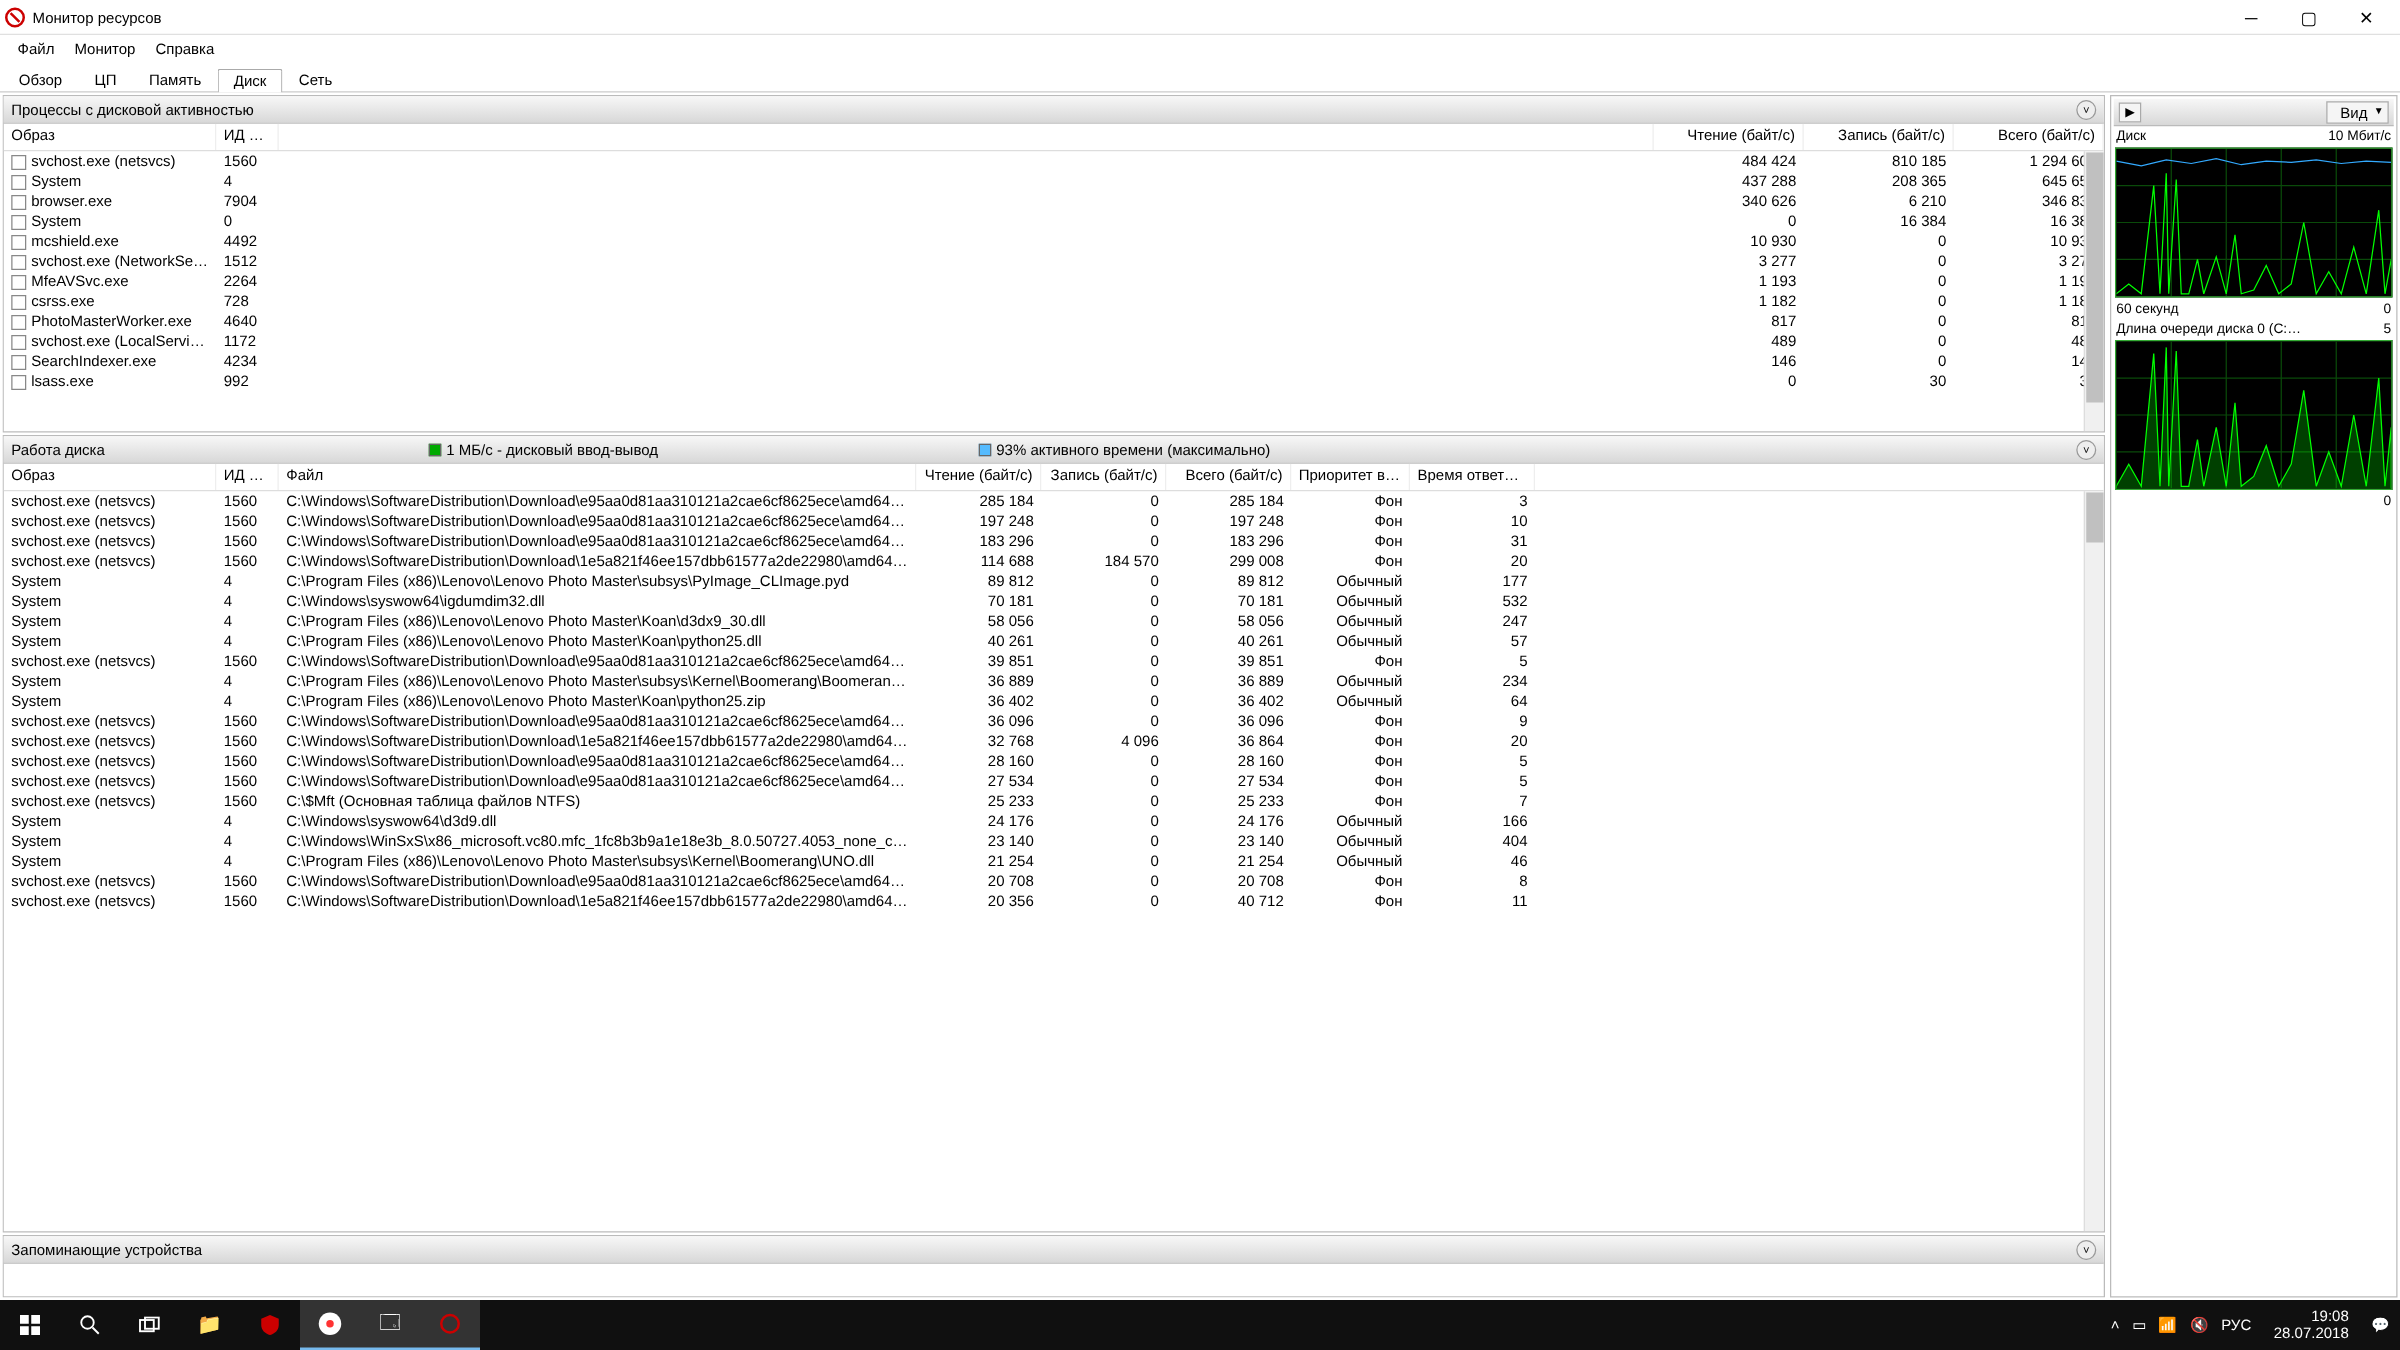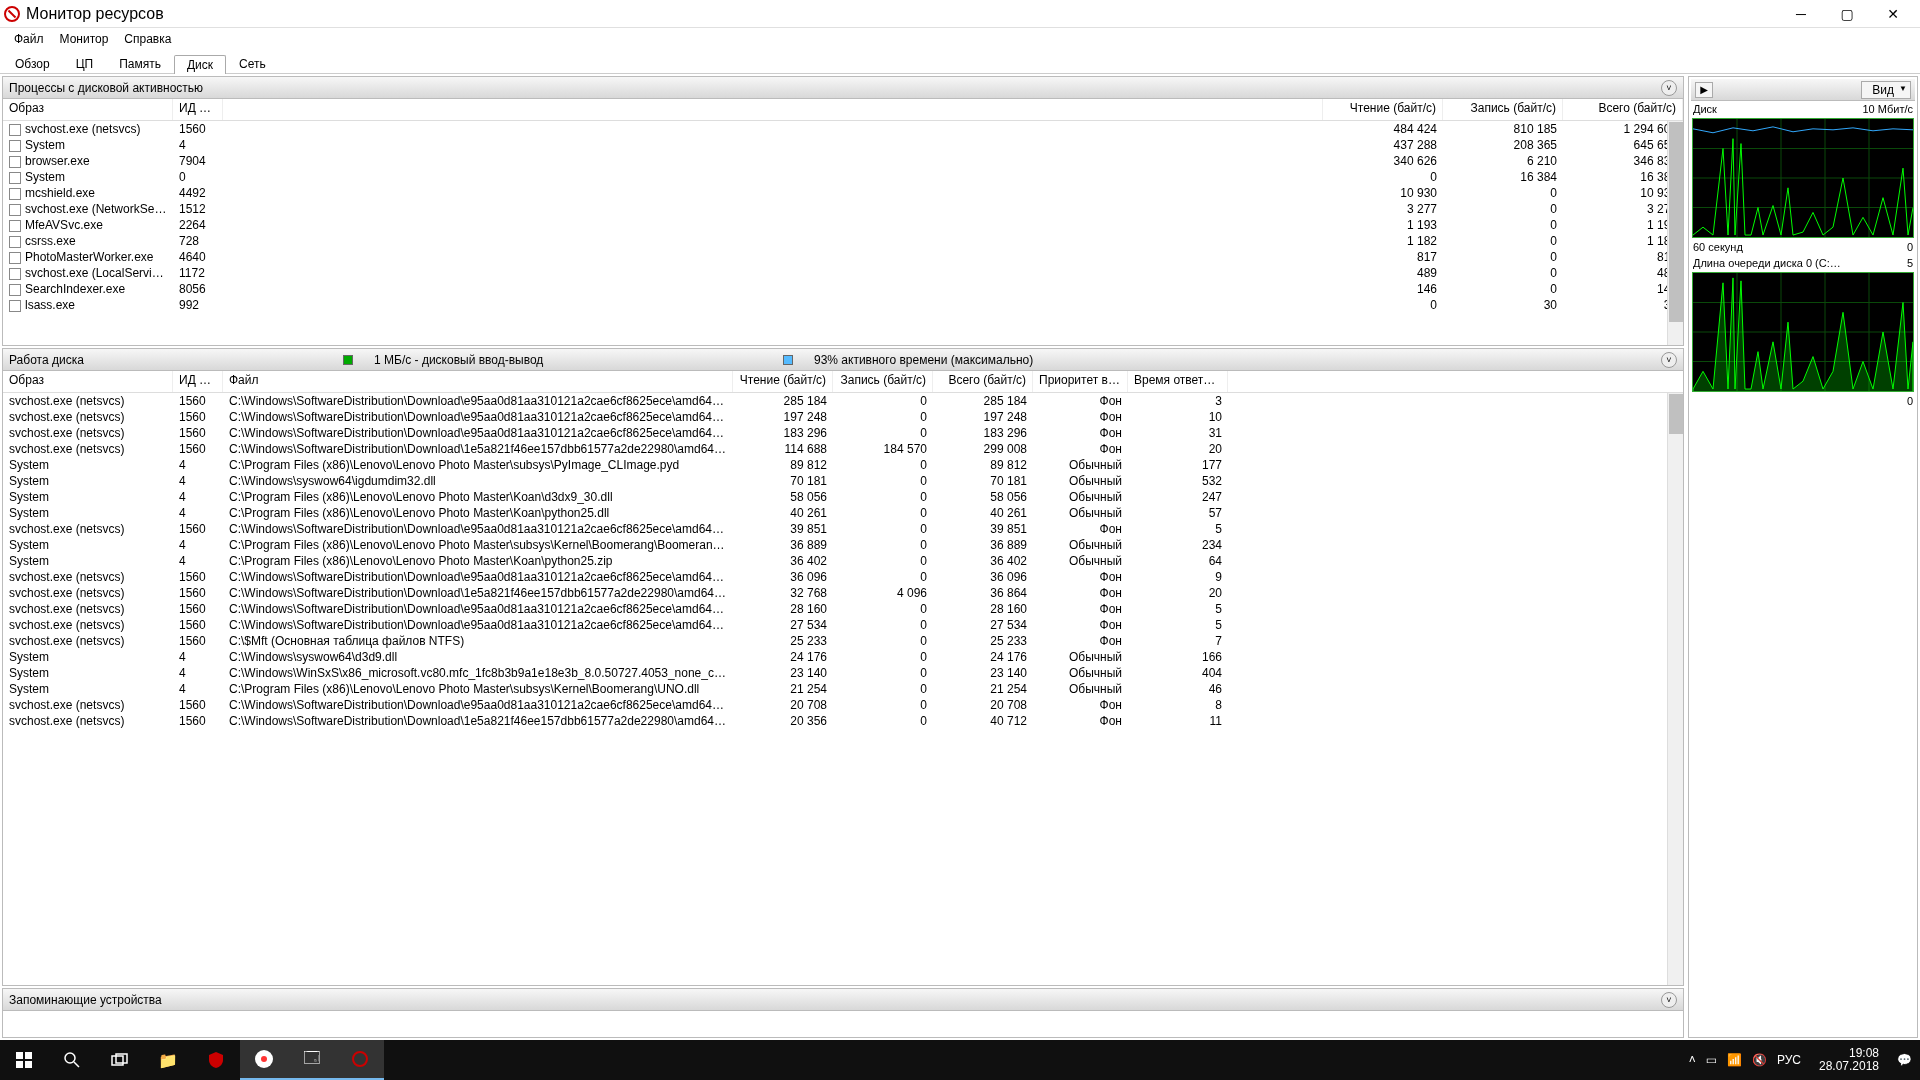--- a/index.html
+++ b/index.html
@@ -1,35 +1,35 @@
 <!DOCTYPE html>
 <html><head>
 <meta charset="utf-8">
 <style>
 * { margin:0; padding:0; box-sizing:border-box; font-family:"Segoe UI",Tahoma,Arial,sans-serif; }
 html,body { width:1920px; height:1080px; overflow:hidden; background:#fff; }
 .window { width:1920px; height:1080px; display:flex; flex-direction:column; }
 .titlebar { height:28px; background:#fff; display:flex; align-items:center; padding:0 4px; border-bottom:1px solid #e0e0e0; }
 .titlebar .icon { width:16px; height:16px; border:2px solid #c00; border-radius:50%; margin-right:6px; position:relative; }
 .titlebar .icon::after { content:""; position:absolute; width:10px; height:2px; background:#c00; top:5px; left:1px; transform:rotate(45deg); }
-.titlebar .title { font-size:16px; color:#000; flex:1; }
+.titlebar .title { font-size:12px; color:#000; flex:1; }
 .titlebar .btns { display:flex; }
 .titlebar .btn { width:46px; height:28px; display:flex; align-items:center; justify-content:center; font-size:14px; }
 .menubar { height:22px; display:flex; align-items:center; padding:0 6px; font-size:12px; background:#fff; }
 .menubar .item { padding:2px 8px; cursor:default; }
 .tabbar { height:24px; display:flex; align-items:flex-end; padding:0 2px; background:#fff; border-bottom:1px solid #ccc; }
 .tabbar .tab { padding:2px 12px; font-size:12px; border:1px solid transparent; border-bottom:none; cursor:default; }
 .tabbar .tab.active { background:#fff; border-color:#aaa; border-radius:2px 2px 0 0; position:relative; top:1px; }
 .content { flex:1; display:flex; gap:4px; padding:2px; overflow:hidden; }
 .main { flex:1; display:flex; flex-direction:column; gap:2px; overflow:hidden; }
 .side { width:230px; display:flex; flex-direction:column; border:1px solid #bbb; padding:2px; }
 .panel { border:1px solid #bbb; display:flex; flex-direction:column; }
 .panel-hdr { height:22px; background:linear-gradient(#f7f7f7,#d8d8d8); display:flex; align-items:center; padding:0 6px; font-size:12px; border-bottom:1px solid #bbb; position:relative; }
 .panel-hdr .ptitle { font-weight:400; }
-.panel-hdr .pstat { position:absolute; display:flex; align-items:center; gap:21px; }
+.panel-hdr .pstat { position:absolute; display:flex; align-items:center; gap:4px; }
 .panel-hdr .pstat .sq { width:10px; height:10px; border:1px solid #666; display:inline-block; }
 .panel-hdr .expand { margin-left:auto; width:16px; height:16px; border:1px solid #999; border-radius:50%; background:#eee; display:flex; align-items:center; justify-content:center; font-size:9px; }
 .grid { flex:1; overflow:hidden; position:relative; }
 .grid-head { display:flex; height:22px; border-bottom:1px solid #ddd; background:#fff; font-size:12px; }
 .grid-head .col { padding:2px 6px; border-right:1px solid #eee; white-space:nowrap; overflow:hidden; text-overflow:ellipsis; }
 .grid-body { overflow:hidden; }
 .grid-row { display:flex; height:16px; font-size:12px; align-items:center; }
 .grid-row .cell { padding:0 6px; white-space:nowrap; overflow:hidden; text-overflow:ellipsis; }
 .num { text-align:right; }
 .cb { width:12px; height:12px; border:1px solid #888; margin-right:4px; display:inline-block; vertical-align:middle; }
@@ -172,21 +172,21 @@
               <div class="grid-row">
                 <div class="cell" style="width:170px"><span class="cb"></span>svchost.exe (LocalServiceNet…</div>
                 <div class="cell" style="width:50px">1172</div>
                 <div class="cell" style="flex:1"></div>
                 <div class="cell num" style="width:120px">489</div>
                 <div class="cell num" style="width:120px">0</div>
                 <div class="cell num" style="width:120px">489</div>
               </div>
               <div class="grid-row">
                 <div class="cell" style="width:170px"><span class="cb"></span>SearchIndexer.exe</div>
-                <div class="cell" style="width:50px">8056</div>
+                <div class="cell" style="width:50px">4234</div>
                 <div class="cell" style="flex:1"></div>
                 <div class="cell num" style="width:120px">146</div>
                 <div class="cell num" style="width:120px">0</div>
                 <div class="cell num" style="width:120px">146</div>
               </div>
               <div class="grid-row">
                 <div class="cell" style="width:170px"><span class="cb"></span>lsass.exe</div>
                 <div class="cell" style="width:50px">992</div>
                 <div class="cell" style="flex:1"></div>
                 <div class="cell num" style="width:120px">0</div>

